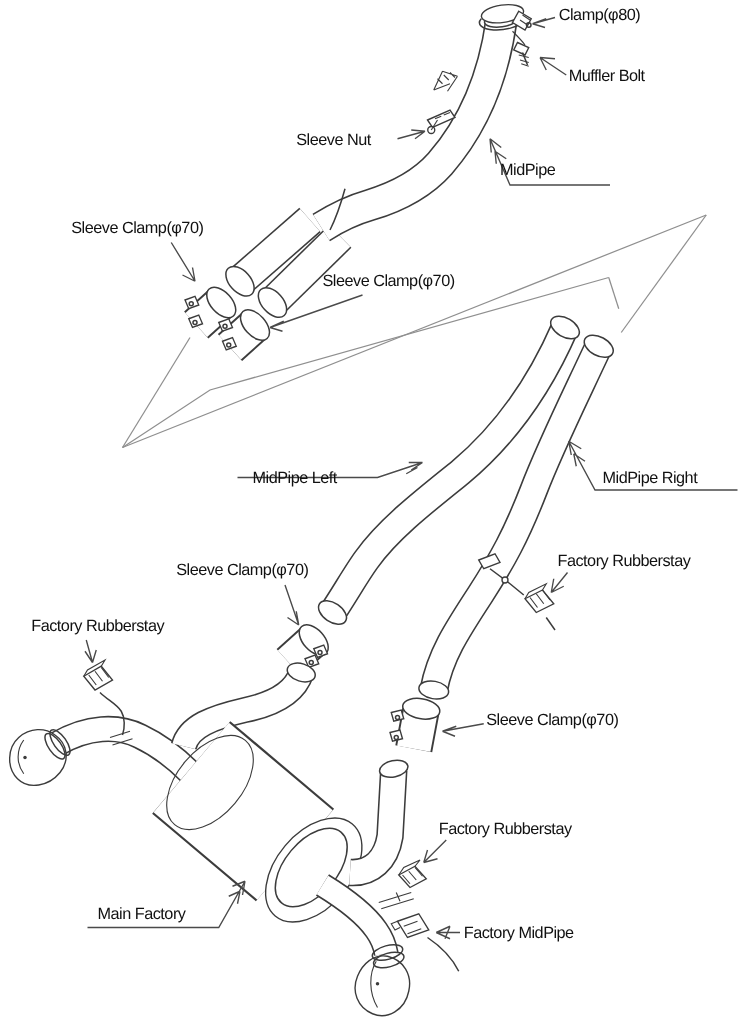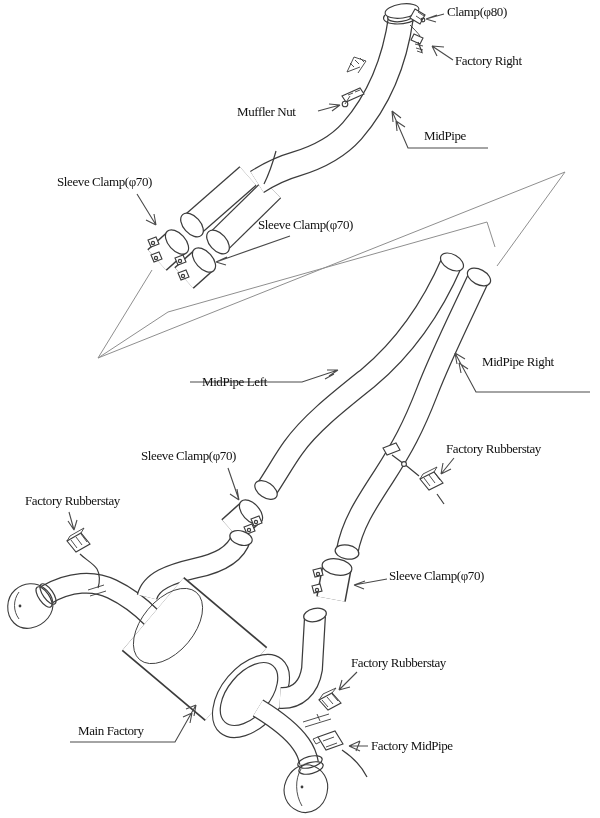--- a/index.html
+++ b/index.html
@@ -1,17 +1,17 @@
 <!DOCTYPE html>
 <html><head>
 <meta charset="utf-8">
 <style>
   html,body{margin:0;padding:0;background:#fff;}
   #canvas{position:relative;width:600px;height:818px;background:#fff;overflow:hidden;
-          font-family:Liberation Serif, serif;}
+          font-family:Liberation Sans, sans-serif;}
   #art{position:absolute;left:0;top:0;}
   .label{position:absolute;font-size:13px;letter-spacing:-0.4px;color:#111;
          white-space:nowrap;line-height:15px;}
   
   .to{fill:none;stroke:#3c3c3c;stroke-linecap:butt;stroke-linejoin:round;}
   .ti{fill:none;stroke:#ffffff;stroke-linecap:butt;stroke-linejoin:round;}
   .ln{fill:none;stroke:#3c3c3c;stroke-width:1.2;}
   .tn{fill:none;stroke:#3c3c3c;stroke-width:0.9;}
   .op{fill:#ffffff;stroke:#3c3c3c;stroke-width:1.2;}
   .wf{fill:#ffffff;stroke:#3c3c3c;stroke-width:1.1;}
@@ -234,27 +234,27 @@
   </g>
   <g>
     <path class="ld" d="M70,742 L175,742 L196,705 M196,705 l-2,11 M196,705 l-10,4 M192,713 l-2,10 M192,713 l-9,4"></path>
   </g>
   <g>
     <path class="ld" d="M368,746 L349,746 M349,746 l11,-5 M349,746 l11,5 M360,741 l-4,10"></path>
   </g>
 </svg>
 
   <div class="label" style="left:447px;top:4px">Clamp(φ80)</div>
-  <div class="label" style="left:455px;top:53px">Factory Right</div>
-  <div class="label" style="left:237px;top:104px">Muffler Nut</div>
-  <div class="label" style="left:424px;top:128px">MidPipe</div>
+  <div class="label" style="left:455px;top:53px">Muffler Bolt</div>
+  <div class="label" style="left:237px;top:104px">Sleeve Nut</div>
+  <div class="label" style="left:400px;top:128px">MidPipe</div>
   <div class="label" style="left:57px;top:174px">Sleeve Clamp(φ70)</div>
   <div class="label" style="left:258px;top:217px">Sleeve Clamp(φ70)</div>
   <div class="label" style="left:202px;top:374px">MidPipe Left</div>
-  <div class="label" style="left:482px;top:354px">MidPipe Right</div>
+  <div class="label" style="left:482px;top:374px">MidPipe Right</div>
   <div class="label" style="left:141px;top:448px">Sleeve Clamp(φ70)</div>
   <div class="label" style="left:446px;top:441px">Factory Rubberstay</div>
   <div class="label" style="left:25px;top:493px">Factory Rubberstay</div>
   <div class="label" style="left:389px;top:568px">Sleeve Clamp(φ70)</div>
   <div class="label" style="left:351px;top:655px">Factory Rubberstay</div>
   <div class="label" style="left:78px;top:723px">Main Factory</div>
   <div class="label" style="left:371px;top:738px">Factory MidPipe</div>
 </div>
 
 </body></html>

